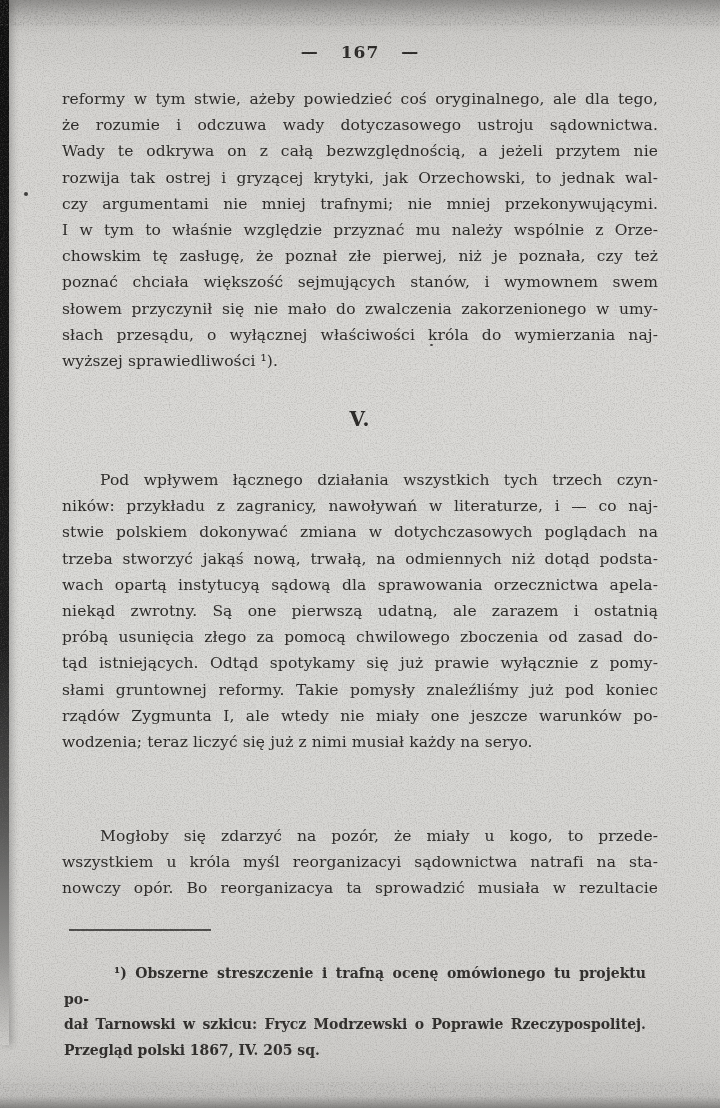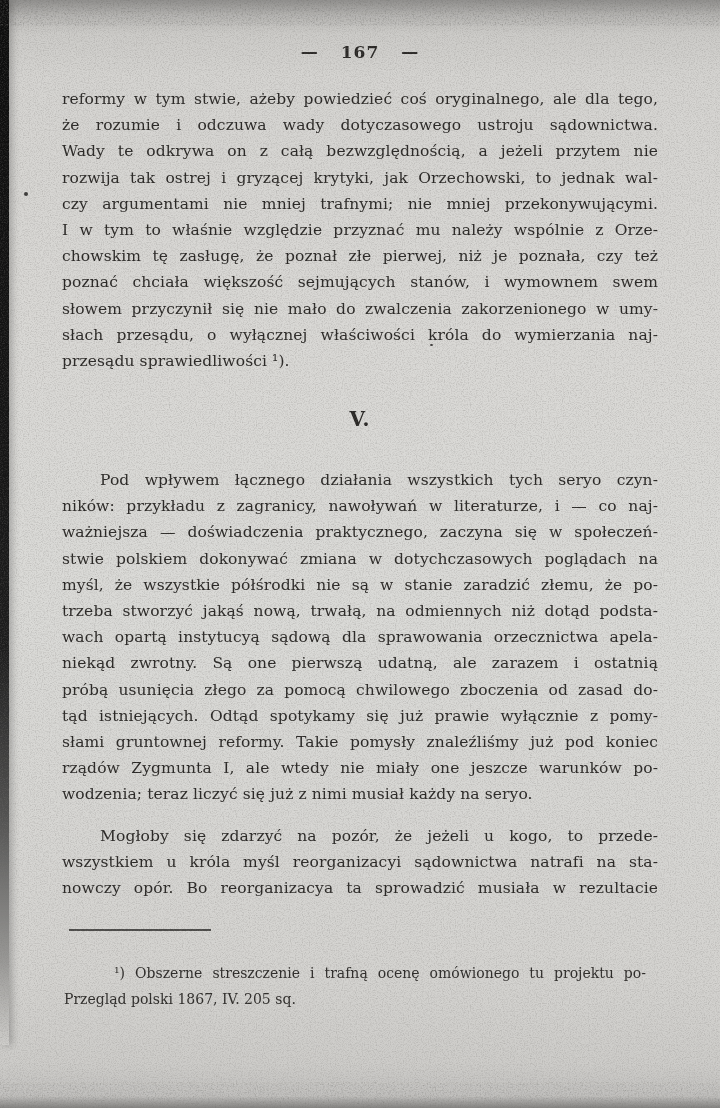--- a/index.html
+++ b/index.html
@@ -37,21 +37,21 @@
   .p2{top:467px;}
   .p3{top:823px;}
   .heading{
     position:absolute;top:407px;left:0;width:100%;
     text-align:center;font-size:20px;font-weight:bold;letter-spacing:1px;
   }
   .jline{text-align:justify;text-align-last:justify;}
   .lline{text-align:left;}
   .ind{text-indent:38px;}
   .fn-rule{position:absolute;top:929px;left:69px;width:142px;height:2px;background:#4c4b49;}
-  .footnote{position:absolute;top:961px;left:64px;width:582px;font-size:14px;line-height:25.5px;font-weight:normal;color:#2d2b29;}
+  .footnote{position:absolute;top:961px;left:64px;width:582px;font-size:14px;line-height:25.5px;font-weight:bold;color:#2d2b29;}
   .footnote .ind{text-indent:50px;}
   .speck{position:absolute;background:#3a3938;border-radius:50%;}
 </style>
 </head>
 <body>
 
 <div class="page">
 
   <div class="page-number">— 167 —</div>
 
@@ -59,51 +59,50 @@
     <div class="jline">reformy w tym stwie, ażeby powiedzieć coś oryginalnego, ale dla tego,</div>
     <div class="jline">że rozumie i odczuwa wady dotyczasowego ustroju sądownictwa.</div>
     <div class="jline">Wady te odkrywa on z całą bezwzględnością, a jeżeli przytem nie</div>
     <div class="jline">rozwija tak ostrej i gryzącej krytyki, jak Orzechowski, to jednak wal-</div>
     <div class="jline">czy argumentami nie mniej trafnymi; nie mniej przekonywującymi.</div>
     <div class="jline">I w tym to właśnie względzie przyznać mu należy wspólnie z Orze-</div>
     <div class="jline">chowskim tę zasługę, że poznał złe pierwej, niż je poznała, czy też</div>
     <div class="jline">poznać chciała większość sejmujących stanów, i wymownem swem</div>
     <div class="jline">słowem przyczynił się nie mało do zwalczenia zakorzenionego w umy-</div>
     <div class="jline">słach przesądu, o wyłącznej właściwości króla do wymierzania naj-</div>
-    <div class="lline">przesądu sprawiedliwości ¹).</div>
+    <div class="lline">wyższej sprawiedliwości ¹).</div>
   </div>
 
   <div class="heading">V.</div>
 
   <div class="textblock p2">
-    <div class="jline ind">Pod wpływem łącznego działania wszystkich tych seryo czyn-</div>
+    <div class="jline ind">Pod wpływem łącznego działania wszystkich tych trzech czyn-</div>
     <div class="jline">ników: przykładu z zagranicy, nawoływań w literaturze, i — co naj-</div>
-    <div class="jline">ważniejsza — doświadczenia praktycznego, zaczyna się w społeczeń-</div>
     <div class="jline">stwie polskiem dokonywać zmiana w dotychczasowych poglądach na</div>
-    <div class="jline">myśl, że wszystkie półśrodki nie są w stanie zaradzić złemu, że po-</div>
     <div class="jline">trzeba stworzyć jakąś nową, trwałą, na odmiennych niż dotąd podsta-</div>
     <div class="jline">wach opartą instytucyą sądową dla sprawowania orzecznictwa apela-</div>
     <div class="jline">niekąd zwrotny. Są one pierwszą udatną, ale zarazem i ostatnią</div>
     <div class="jline">próbą usunięcia złego za pomocą chwilowego zboczenia od zasad do-</div>
     <div class="jline">tąd istniejących. Odtąd spotykamy się już prawie wyłącznie z pomy-</div>
     <div class="jline">słami gruntownej reformy. Takie pomysły znaleźliśmy już pod koniec</div>
     <div class="jline">rządów Zygmunta I, ale wtedy nie miały one jeszcze warunków po-</div>
     <div class="lline">wodzenia; teraz liczyć się już z nimi musiał każdy na seryo.</div>
   </div>
 
   <div class="textblock p3">
-    <div class="jline ind">Mogłoby się zdarzyć na pozór, że jeżeli u kogo, to przede-</div>
+    <div class="jline ind">Mogłoby się zdarzyć na pozór, że miały u kogo, to przede-</div>
     <div class="jline">wszystkiem u króla myśl reorganizacyi sądownictwa natrafi na sta-</div>
     <div class="jline">nowczy opór. Bo reorganizacya ta sprowadzić musiała w rezultacie</div>
   </div>
 
   <div class="fn-rule"></div>
 
   <div class="footnote">
     <div class="jline ind">¹) Obszerne streszczenie i trafną ocenę omówionego tu projektu po-</div>
+    <div class="jline">dał Tarnowski w szkicu: Frycz Modrzewski o Poprawie Rzeczypospolitej.</div>
     <div class="lline">Przegląd polski 1867, IV. 205 sq.</div>
   </div>
 
   <div class="speck" style="left:24px;top:192px;width:4px;height:4px;"></div>
   <div class="speck" style="left:430px;top:344px;width:3px;height:2px;"></div>
 
   <div class="edge-top"></div>
   <div class="edge-bottom"></div>
   <div class="edge-left"></div>
 

